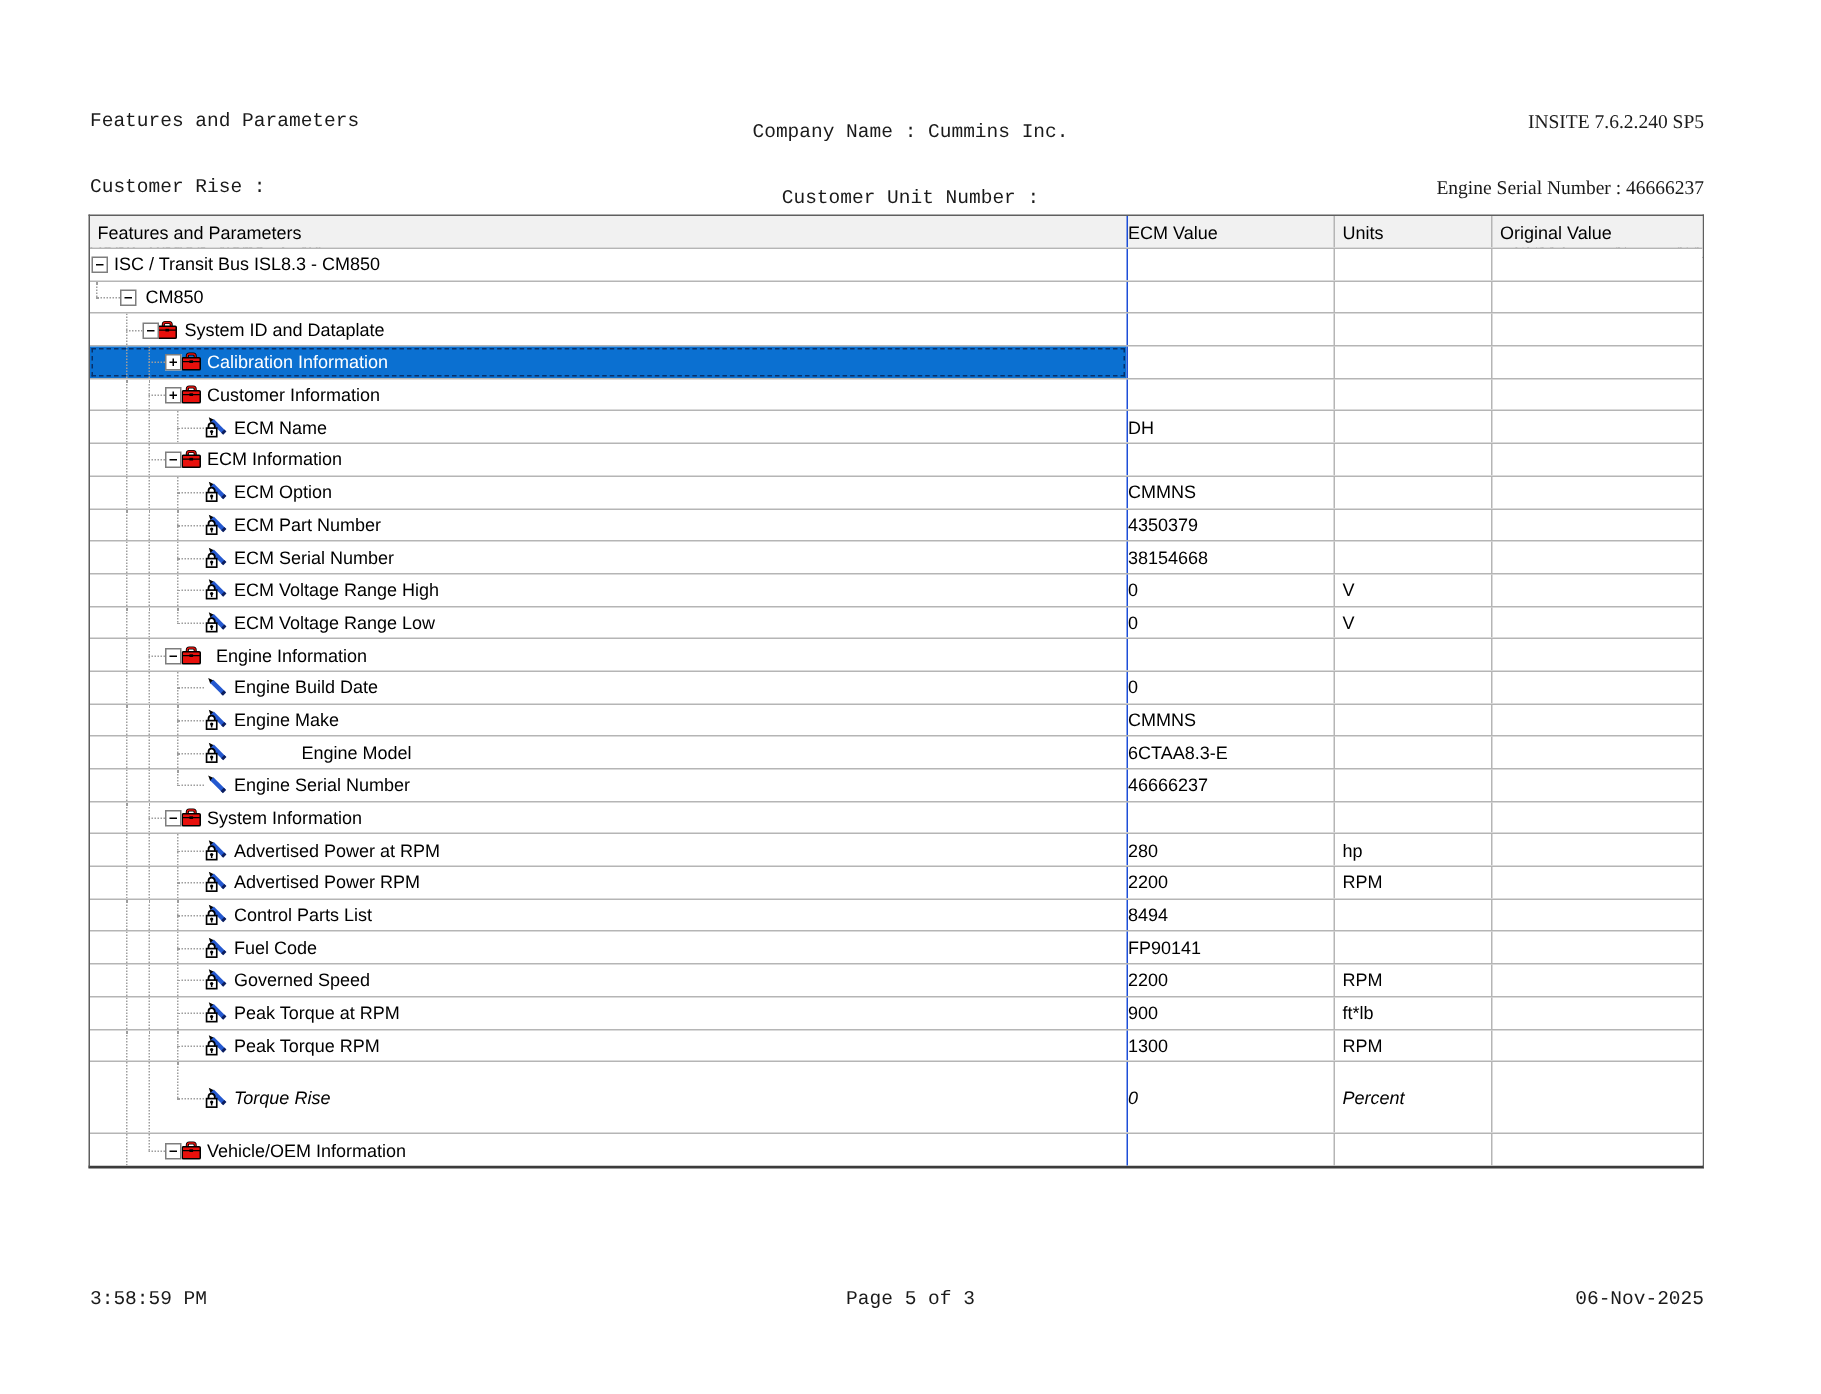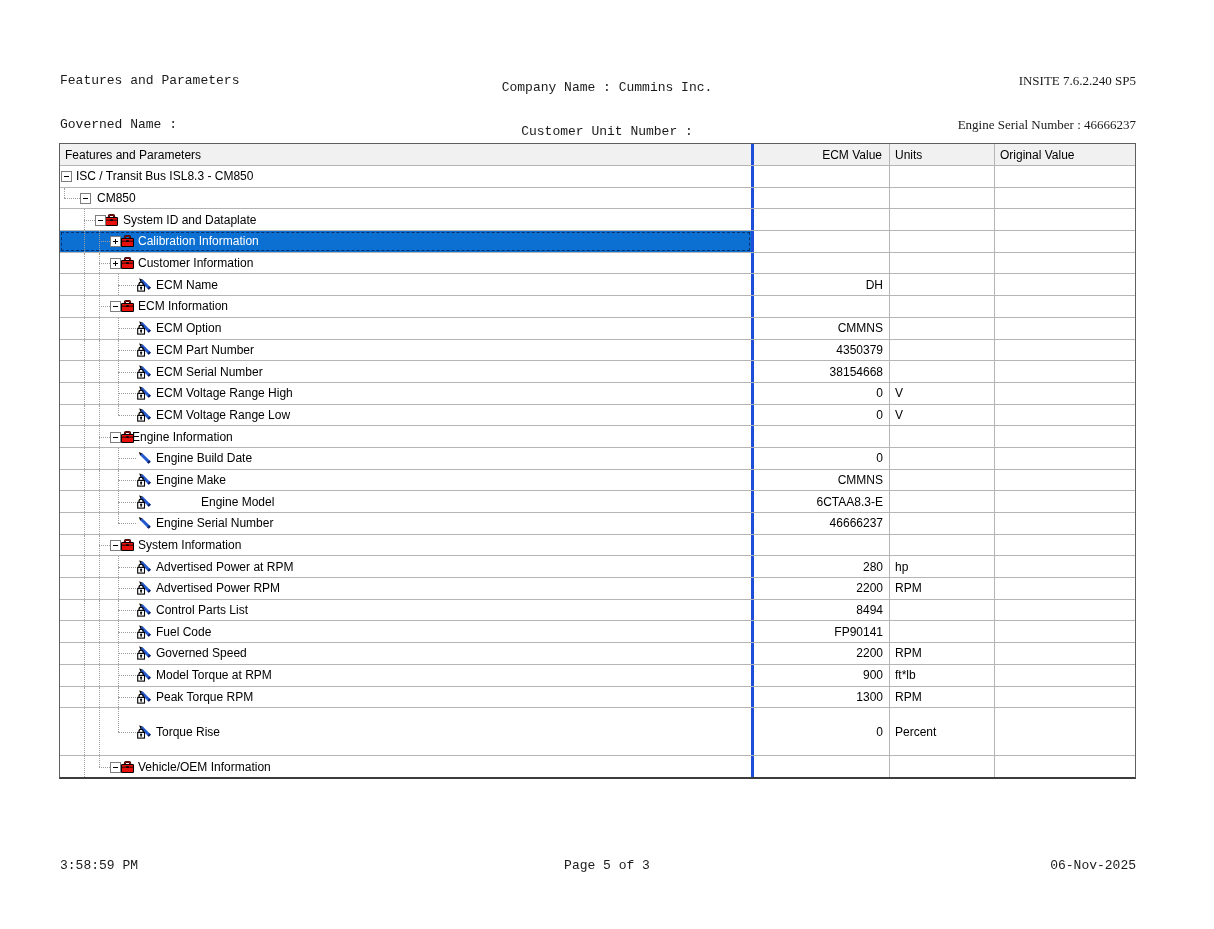--- a/index.html
+++ b/index.html
@@ -9,24 +9,24 @@
   #hdr-center{position:absolute;left:0;right:0;top:52px;text-align:center;}
   #hdr-right{position:absolute;right:78px;top:45px;text-align:right;font-family:Liberation Serif, serif;}
   #ftr-left{position:absolute;left:60px;top:859px;}
   #ftr-center{position:absolute;left:0;right:0;top:859px;text-align:center;}
   #ftr-right{position:absolute;right:78px;top:859px;text-align:right;}
 
   #grid{position:absolute;left:59px;top:143px;width:1077px;box-sizing:border-box;
         border:1px solid #5f5f5f;border-bottom:2px solid #3c3c3c;font-size:12px;}
   .tr{display:flex;height:21.7px;box-sizing:border-box;border-top:1px solid #b5b5b5;position:relative;background:#fff;}
   .tr.thead{height:21px;background:#f1f1f1;border-top:none;}
-  .tr.tall{height:48px;}
+  .tr.tall{height:48px;font-style:italic;}
   .td{position:relative;box-sizing:border-box;display:flex;align-items:center;overflow:hidden;}
   .c0{width:691px;}
-  .c1{width:138px;justify-content:flex-end;padding-right:6px;border-left:3px solid #1d4ed8;}
+  .c1{width:138px;justify-content:flex-start;padding-right:6px;border-left:1px solid #1d4ed8;}
   .c2{width:62px;padding-left:5px;border-left:1px solid #b5b5b5;}
   .c3{flex:1;padding-left:5px;border-left:1px solid #b5b5b5;margin-left:43px;}
   .thead .c0{padding-left:5px;}
   .thead .c1{padding-right:7px;}
 
   .c0.sel{background:#0b70d1;}
   .c0.sel .lbl{color:#fff;}
   .c0.sel::after{content:"";position:absolute;inset:1px;border:1px dashed #07306b;pointer-events:none;}
 
   .guide{position:absolute;top:0;bottom:0;width:0;border-left:1px dotted #9d9d9d;}
@@ -36,21 +36,21 @@
   .xbox::before{content:"";position:absolute;left:2px;top:4px;width:5px;height:1px;background:#000;}
   .xbox.plus::after{content:"";position:absolute;left:4px;top:2px;width:1px;height:5px;background:#000;}
   .ticon{position:absolute;top:50%;margin-top:-8px;width:16px;height:16px;z-index:1;}
   .lbl{position:absolute;top:50%;transform:translateY(-50%);white-space:nowrap;color:#000;}
 </style>
 </head>
 <body>
 
 <div id="hdr-left" class="mono">
   <div>Features and Parameters</div>
-  <div>Governed Name :</div>
+  <div>Customer Rise :</div>
   <div>Work Order Name : NA</div>
 </div>
 <div id="hdr-center" class="mono">
   <div>Company Name : Cummins Inc.</div>
   <div>Customer Unit Number :</div>
 </div>
 <div id="hdr-right" class="mono">
   <div>INSITE 7.6.2.240 SP5</div>
   <div>Engine Serial Number : 46666237</div>
   <div>ECM Image Name : NA</div>
@@ -299,21 +299,21 @@
         <div class="guide" style="left: 39px;"></div>
         <div class="stub" style="left: 39px; width: 11px;"></div>
         <span class="xbox" style="left: 50px;"></span>
         <span class="ticon" style="left: 60px;"><svg width="15" height="15" viewBox="0 0 16 16">
             <path d="M5.2 6.5 V4.6 Q5.2 3.2 6.6 3.2 h2.8 Q10.8 3.2 10.8 4.6 V6.5" fill="none" stroke="#000" stroke-width="2.2"></path>
             <path d="M5.2 6.5 V4.6 Q5.2 3.2 6.6 3.2 h2.8 Q10.8 3.2 10.8 4.6 V6.5" fill="none" stroke="#e8100c" stroke-width="0.9"></path>
             <rect x="1.6" y="5.8" width="12.8" height="8.6" rx="0.8" fill="#e8100c" stroke="#000" stroke-width="1.1"></rect>
             <line x1="1.6" y1="8.7" x2="14.4" y2="8.7" stroke="#000" stroke-width="0.9"></line>
             <rect x="6.7" y="7.7" width="2.6" height="1.9" fill="#000"></rect>
           </svg></span>
-        <span class="lbl" style="left: 72px; text-align: right;">Engine Information</span>
+        <span class="lbl" style="left: 84px; text-align: right;">Engine Information</span>
       </div>
       <div class="td c1"></div>
       <div class="td c2"></div>
       <div class="td c3"></div>
     </div>
     <div class="tr">
       <div class="td c0">
         <div class="guide" style="left: 24px;"></div>
         <div class="guide" style="left: 39px;"></div>
         <div class="guide" style="left: 58px;"></div>
@@ -520,21 +520,21 @@
         <div class="stub" style="left: 58px; width: 18px;"></div>
         <span class="ticon" style="left: 76px;"><svg width="16" height="16" viewBox="0 0 16 16">
             <path d="M3.2 1.2 L6.6 2.8 4.4 5 Z" fill="#000"></path>
             <line x1="5.5" y1="3.4" x2="13.6" y2="11.5" stroke="#2458cf" stroke-width="3"></line>
             <line x1="12.5" y1="10.4" x2="13.9" y2="11.8" stroke="#0c1e5e" stroke-width="3"></line>
             <path d="M3 8.6 V7.2 a2.1 2.1 0 0 1 4.2 0 V8.6" fill="none" stroke="#000" stroke-width="1.2"></path>
             <rect x="1.7" y="8.4" width="6.8" height="5.7" fill="#fff" stroke="#000" stroke-width="1.1"></rect>
             <circle cx="5.1" cy="10.7" r="1.1" fill="#000"></circle>
             <rect x="4.6" y="11" width="1" height="2" fill="#000"></rect>
           </svg></span>
-        <span class="lbl" style="left: 96px;">Model Torque at RPM</span>
+        <span class="lbl" style="left: 96px;">Peak Torque at RPM</span>
       </div>
       <div class="td c1">900</div>
       <div class="td c2">ft*lb</div>
       <div class="td c3"></div>
     </div>
     <div class="tr">
       <div class="td c0">
         <div class="guide" style="left: 24px;"></div>
         <div class="guide" style="left: 39px;"></div>
         <div class="guide" style="left: 58px;"></div>

